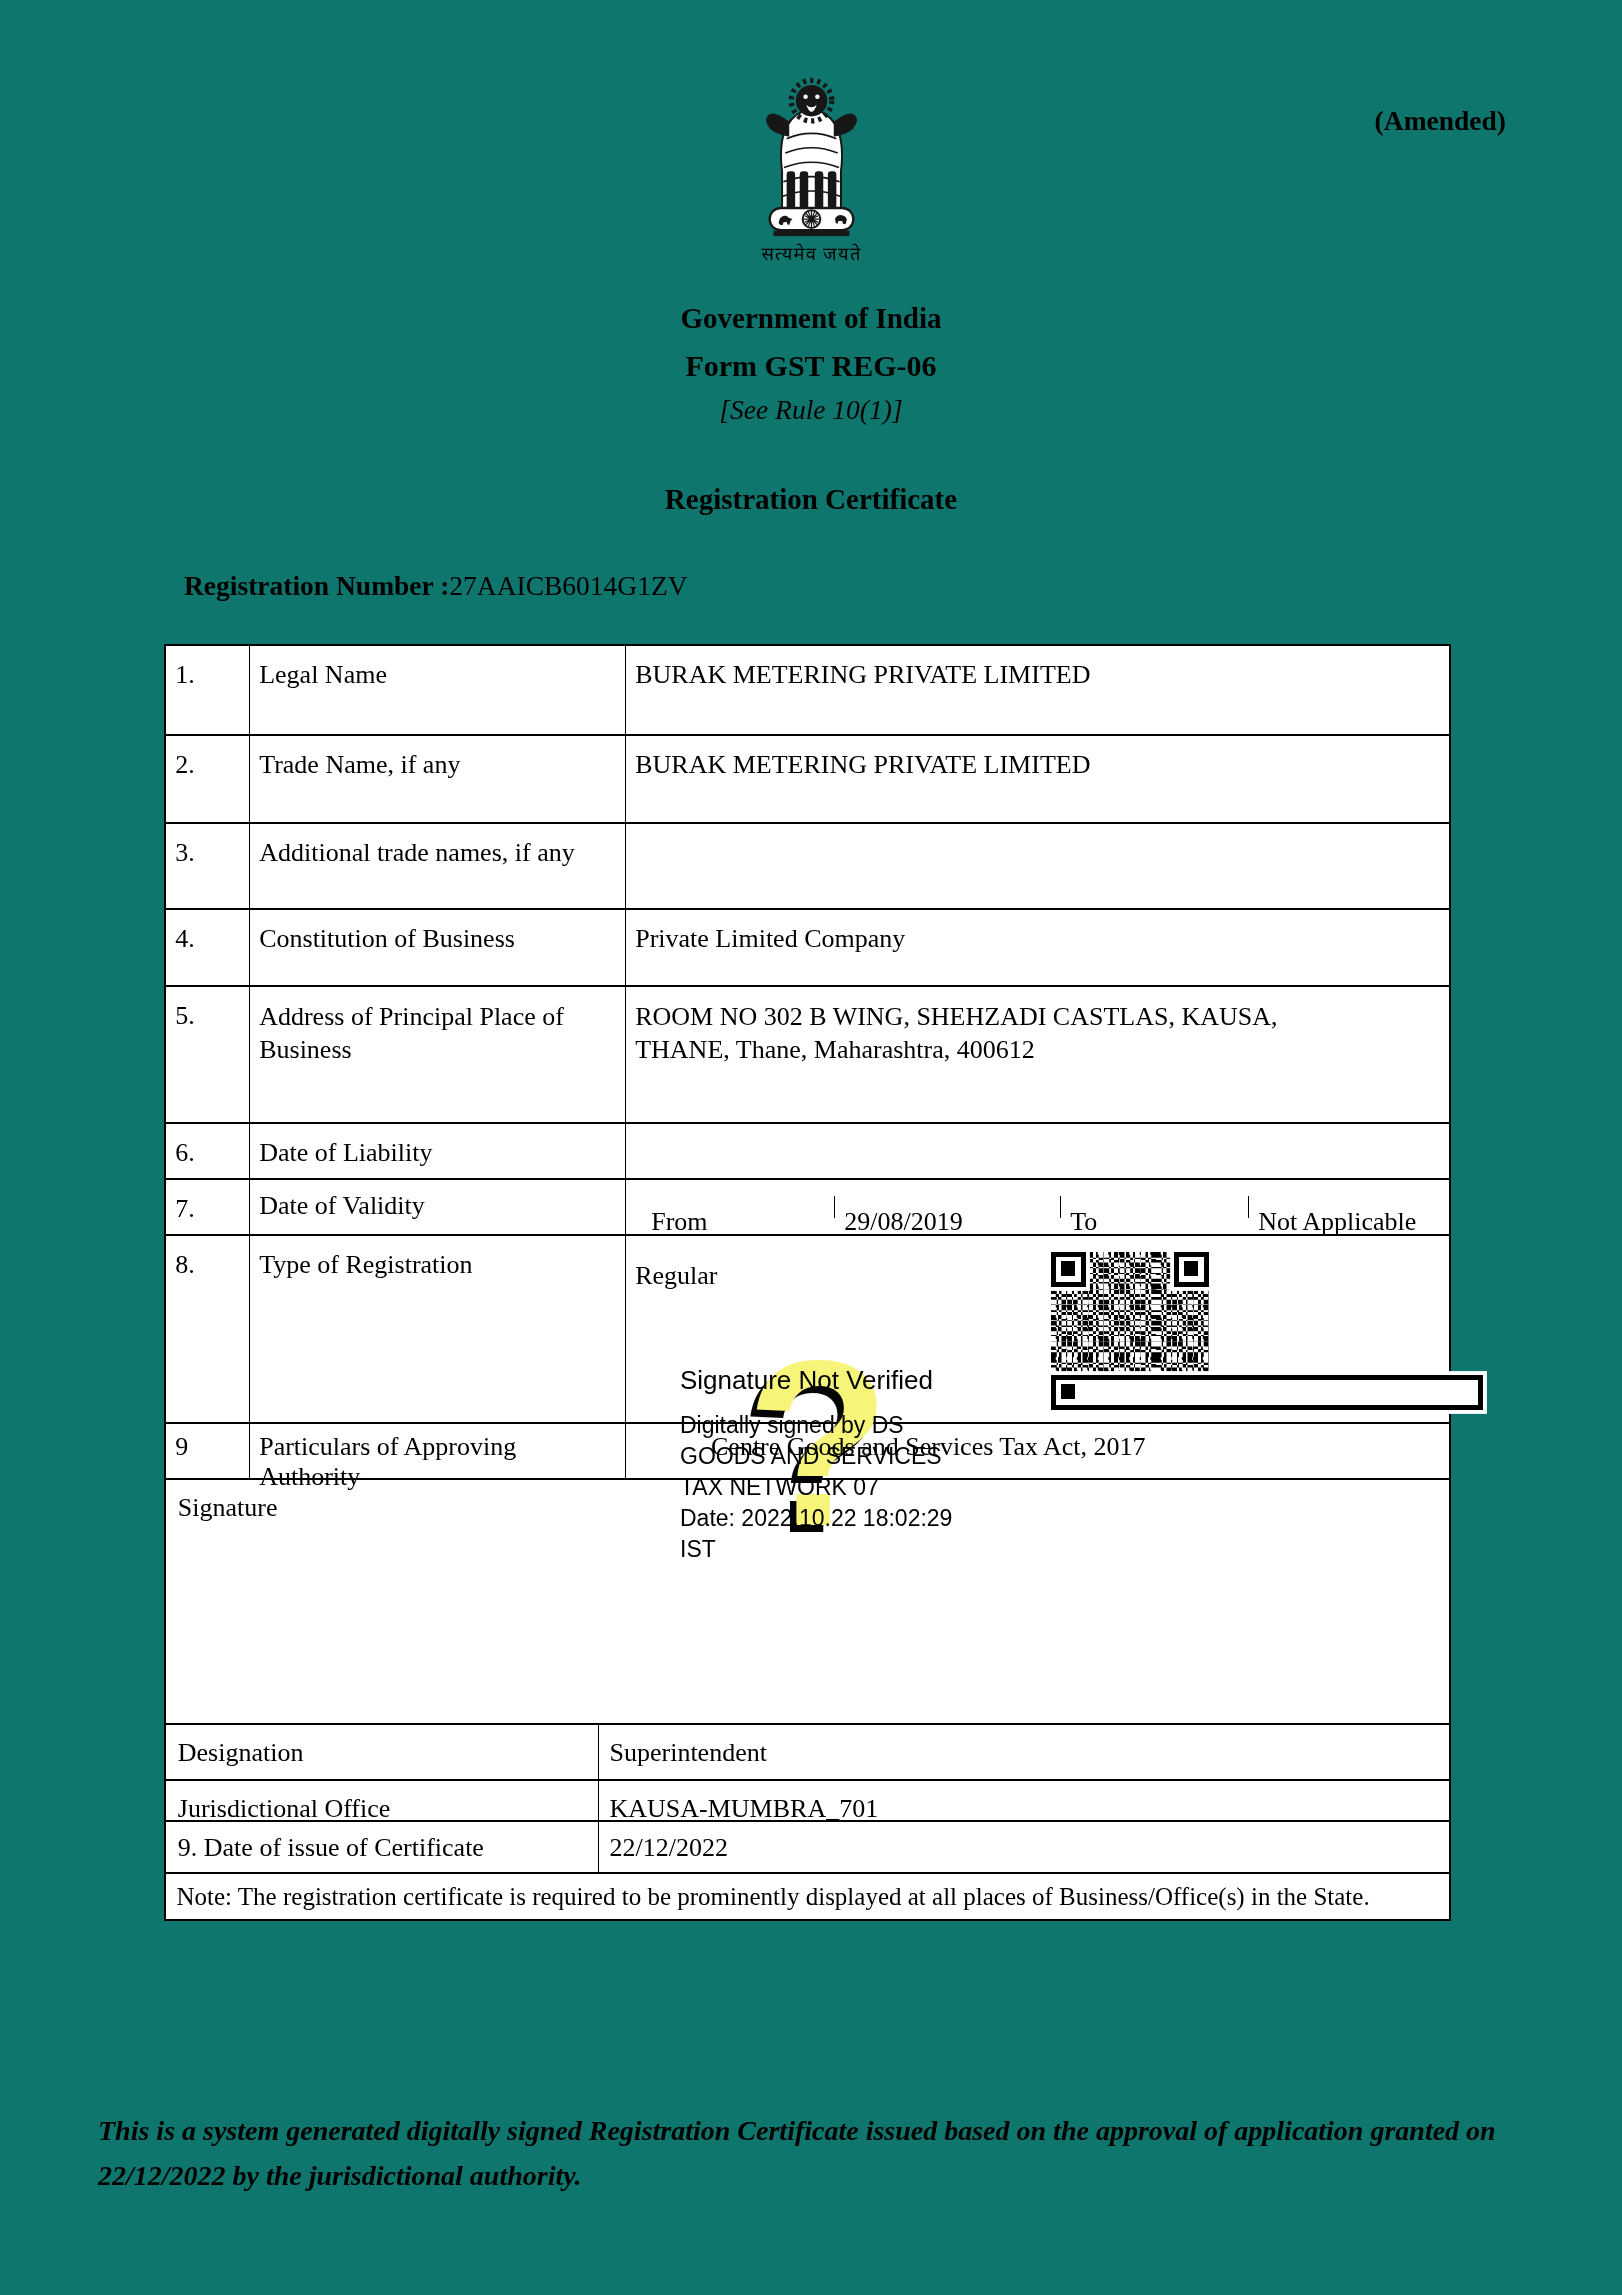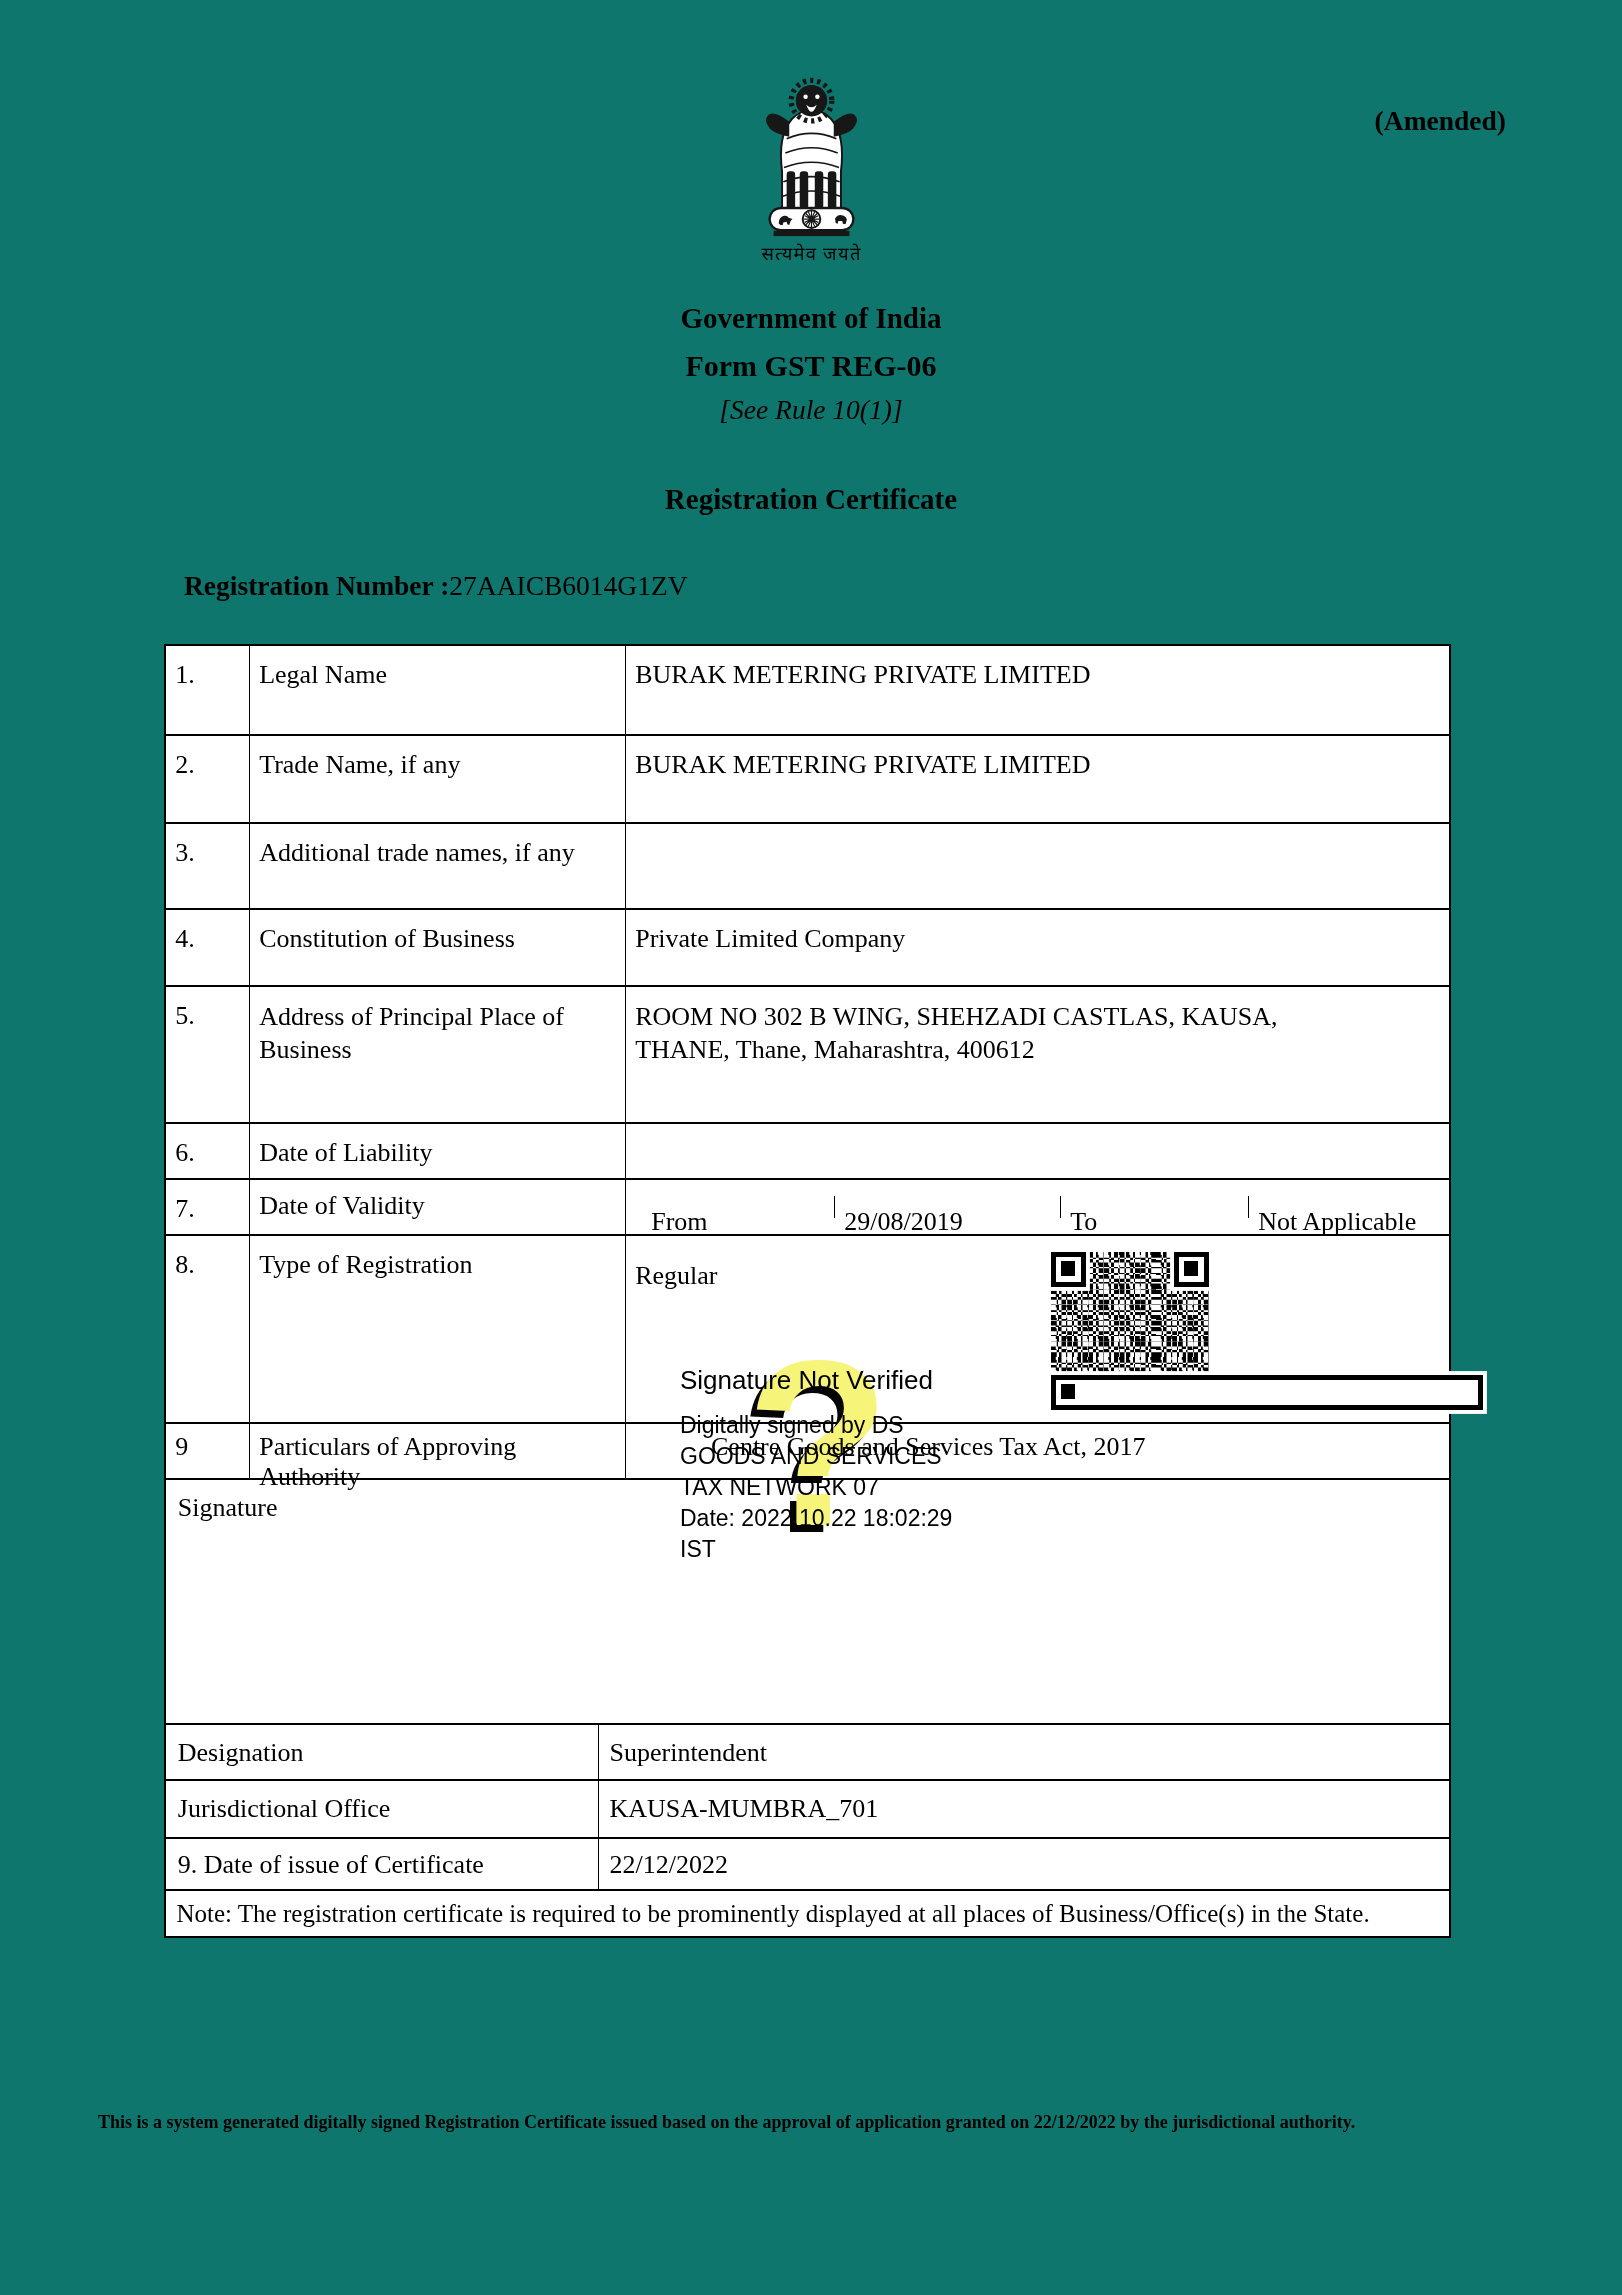--- a/index.html
+++ b/index.html
@@ -52,21 +52,21 @@
   .bl { width:432px; font-size:26px; padding:13px 7.9px 5.2px 11.8px; }
   .bv { flex:1; border-left:1.3px solid #000; font-size:26px; padding:13px 7.9px 5.2px 10.5px; }
   .note-cell { width:100%; font-size:25px; padding:9.2px 7.9px 6.5px 10.5px; }
 
   .qmark { position:absolute; left:746px; top:1325px; z-index:1; font-family:"Liberation Sans", sans-serif;
            font-size:236px; line-height:1; font-weight:bold; color:#f7f47a; text-shadow:-6.5px 6.5px 0 #050505; }
   .sig-status { position:absolute; left:680px; top:1365px; z-index:3; font-family:"Liberation Sans", sans-serif; font-size:26px; }
   .sig-details { position:absolute; left:680px; top:1410px; z-index:3; font-family:"Liberation Sans", sans-serif;
                  font-size:23px; line-height:31px; }
 
-  .footer { position:absolute; left:98px; top:2108px; width:1446px; font-size:18px; font-weight:bold; line-height:1.62; }
+  .footer { position:absolute; left:98px; top:2108px; width:1446px; font-size:28px; font-weight:bold; line-height:1.62;font-style:italic; }
 </style>
 </head>
 <body>
 
 <div class="page">
 
   <div class="amended">(Amended)</div>
 
   <div class="emblem-wrap">
     <svg width="157" height="164" viewBox="0 0 240 250">
@@ -177,21 +177,21 @@
     <div class="tr sig-row" style="height:245px">
       <div class="sig-label">Signature</div>
     </div>
 
 
     <div class="tr" style="height:56px">
       <div class="bl">Designation</div>
       <div class="bv">Superintendent</div>
     </div>
 
-    <div class="tr" style="height:58px">
+    <div class="tr" style="height:41px">
       <div class="bl">Jurisdictional Office</div>
       <div class="bv">KAUSA-MUMBRA_701</div>
     </div>
 
     <div class="tr" style="height:52px">
       <div class="bl" style="padding-top:10.5px">9. Date of issue of Certificate</div>
       <div class="bv" style="padding-top:10.5px">22/12/2022</div>
     </div>
 
     <div class="tr" style="height:47px">

